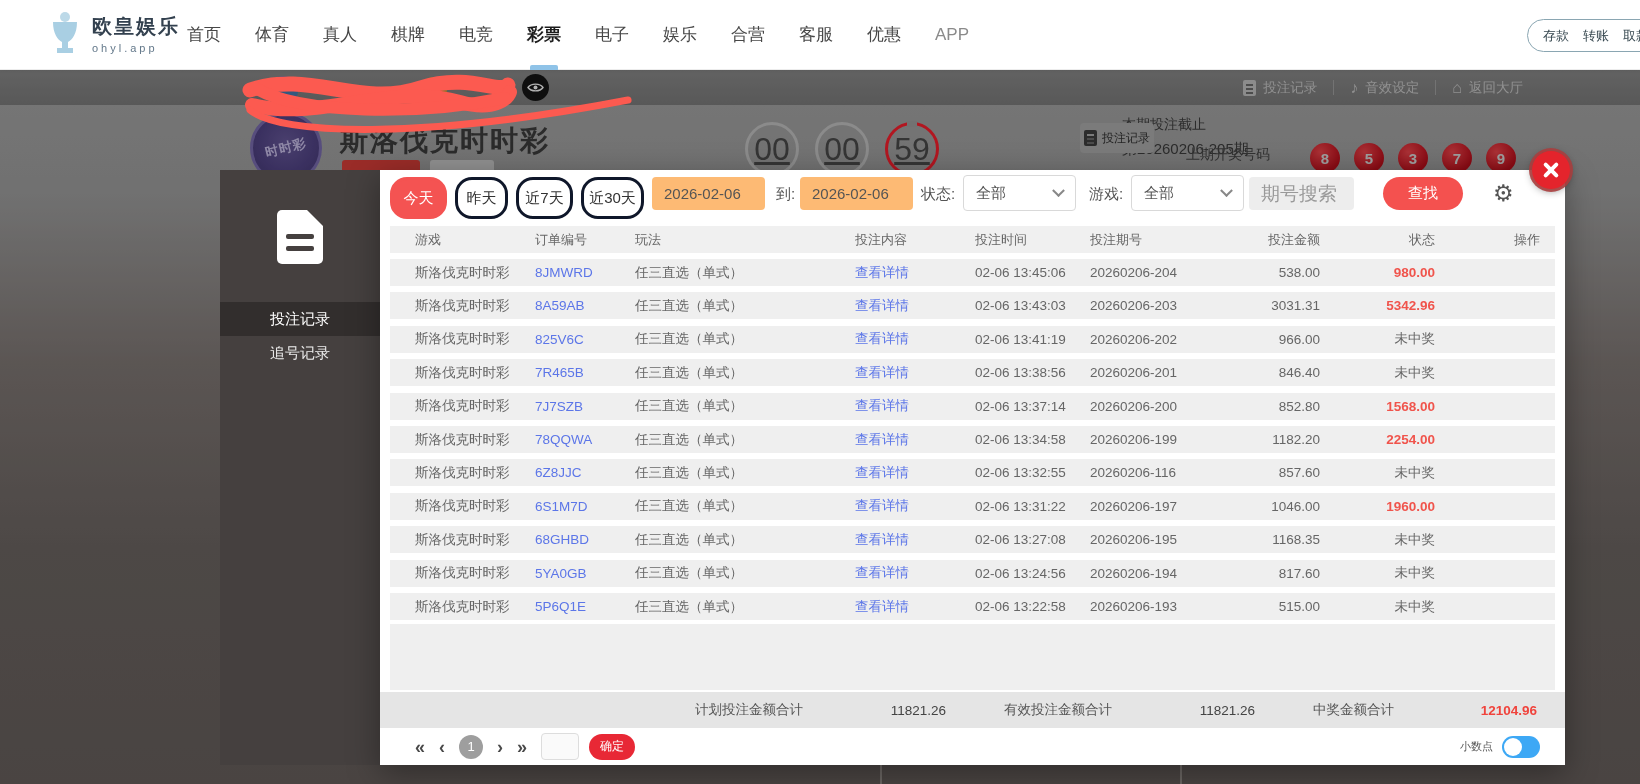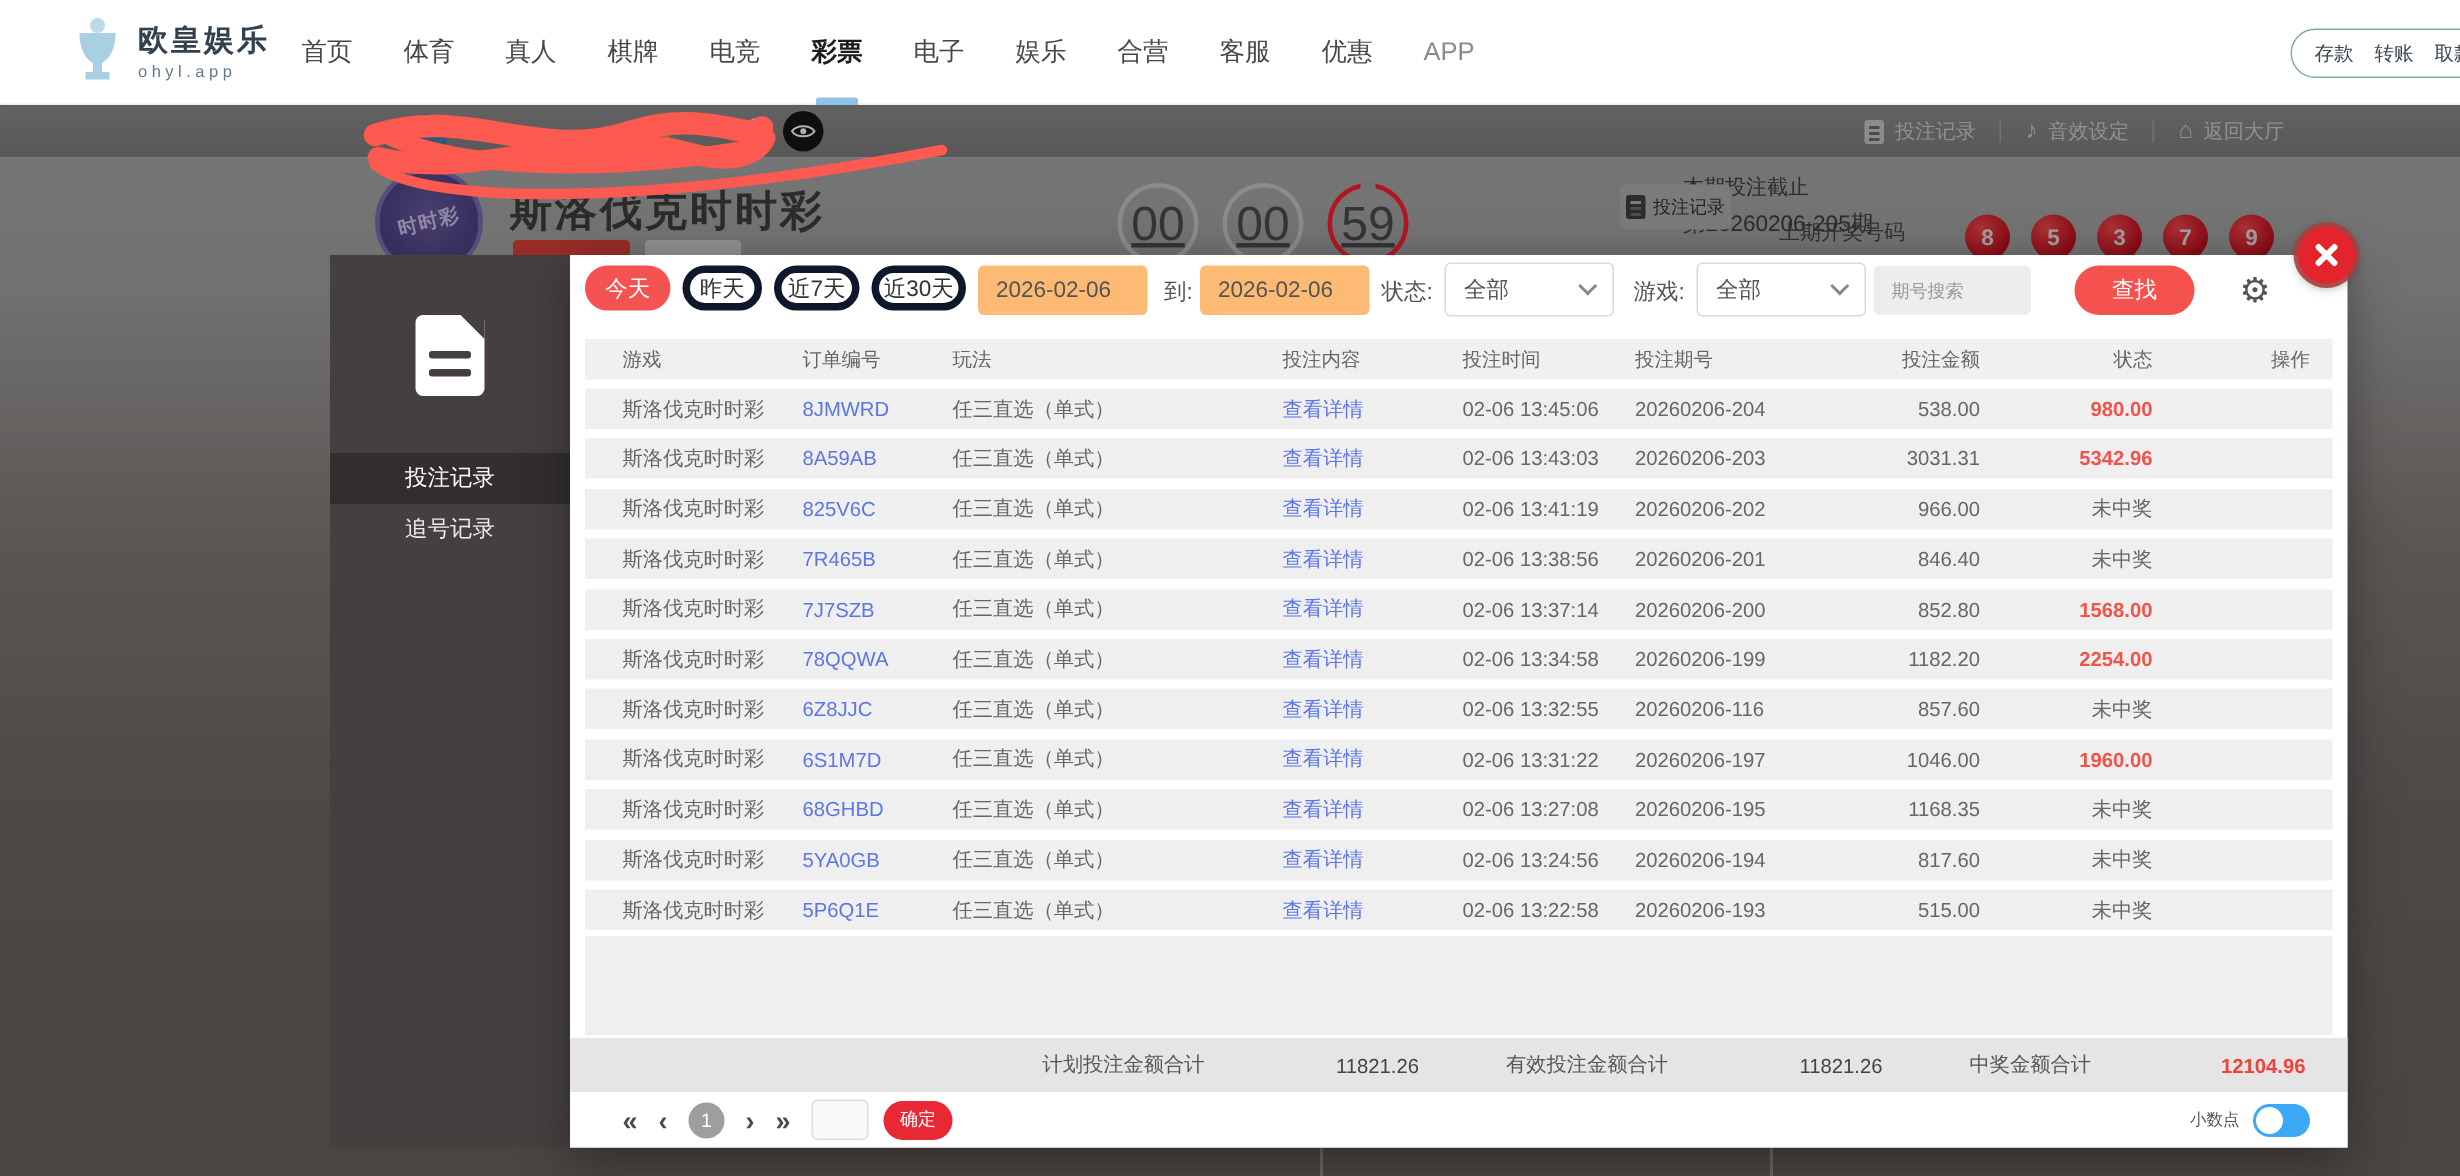--- a/index.html
+++ b/index.html
@@ -5,21 +5,21 @@
   html,body{margin:0;padding:0;background:#888;}
   *{box-sizing:border-box;font-family:"Liberation Sans","DejaVu Sans",sans-serif;}
   .screen{position:relative;width:1640px;height:784px;overflow:hidden;background:#fff;margin:0 auto;}
 
   
   .navbar{position:absolute;left:0;top:0;width:1640px;height:70px;background:#fff;z-index:50;
           border-bottom:1px solid #ececec;box-shadow:0 1px 3px rgba(0,0,0,.05);}
   .brand{position:absolute;left:48px;top:10px;display:flex;align-items:center;gap:10px;cursor:pointer;}
   .brand-name{font-size:20px;font-weight:bold;color:#33414f;letter-spacing:2px;}
   .brand-domain{font-size:11px;color:#63788a;letter-spacing:3px;margin-top:2px;}
-  .main-nav{position:absolute;left:184px;top:0;height:70px;display:flex;align-items:center;}
+  .main-nav{position:absolute;left:170px;top:0;height:70px;display:flex;align-items:center;}
   .nav-item{position:relative;padding:0 17px;font-size:17px;color:#474747;line-height:70px;cursor:pointer;white-space:nowrap;}
   .nav-item.active{font-weight:bold;color:#1c1c1c;}
   .nav-item.active::after{content:"";position:absolute;left:50%;bottom:0;transform:translateX(-50%);
         width:28px;height:5px;background:#8fc3e8;border-radius:2px 2px 0 0;}
   .nav-item.muted{color:#8a8a8a;}
   .wallet-pill{position:absolute;left:1527px;top:19px;height:33px;border:1px solid #8aa6b2;border-radius:17px;
         display:flex;align-items:center;gap:14px;padding:0 15px;}
   .wallet-pill span{font-size:13px;color:#36474f;cursor:pointer;white-space:nowrap;}
 
   
@@ -79,33 +79,33 @@
       border-radius:2px;box-shadow:0 12px 0 #45403f;}
   .side-items{margin-top:38px;}
   .side-item{height:34px;line-height:34px;text-align:center;font-size:15px;color:#ececec;cursor:pointer;}
   .side-item.active{background:#322e2d;color:#fff;}
 
   
   .modal-panel{position:absolute;left:380px;top:170px;width:1185px;height:595px;background:#fff;z-index:20;
       box-shadow:0 8px 30px rgba(0,0,0,.35);}
   .filters{position:absolute;left:0;top:0;width:100%;height:48px;}
   .filters > *{position:absolute;top:7px;}
-  .pill{height:30px;border-radius:17px;border:5px solid #0f172a;background:#fff;color:#333;
+  .pill{height:42px;border-radius:17px;border:3px solid #0f172a;background:#fff;color:#333;
       font-size:15px;cursor:pointer;padding:0;}
   .pill.active{background:#f45352;border-color:#f45352;color:#fff;}
   .q0{left:10px;width:57px;} .q1{left:75px;width:53px;} .q2{left:136px;width:57px;} .q3{left:201px;width:63px;}
   .date-input{height:33px;background:#fdba74;border:0;border-radius:4px;color:#555;font-size:15px;padding:0 12px;width:113px;}
   .d-from{left:272px;} .to-label{left:396px;top:15px;font-size:15px;color:#555;} .d-to{left:420px;}
   .f-label{top:15px;font-size:15px;color:#555;}
   .l-status{left:541px;} .l-game{left:709px;}
   .select{height:36px;top:5px;width:113px;border:1px solid #d9d9d9;border-radius:4px;background:#fff;
       display:flex;align-items:center;justify-content:space-between;padding:0 12px;cursor:pointer;font-size:15px;color:#555;}
   .s-status{left:583px;} .s-game{left:751px;}
   .chev{width:9px;height:9px;border-right:2px solid #888;border-bottom:2px solid #888;transform:rotate(45deg) translate(-2px,-2px);}
-  .search-input{left:869px;height:33px;width:105px;background:#ededed;border:0;border-radius:4px;font-size:12px;color:#555;padding:0 12px;}
+  .search-input{left:869px;height:33px;width:105px;background:#ededed;border:0;border-radius:4px;font-size:19px;color:#555;padding:0 12px;}
   .search-input::placeholder{color:#999;}
   .find-btn{left:1003px;width:80px;height:33px;border-radius:17px;border:0;background:#f4514f;color:#fff;font-size:15px;cursor:pointer;}
   .gear{left:1113px;top:8px;font-size:23px;color:#555;cursor:pointer;line-height:30px;}
 
   
   .grid{display:grid;grid-template-columns:120px 100px 220px 120px 115px 140px 90px 115px 105px;
       align-items:center;padding-left:25px;}
   .thead{position:absolute;left:10px;right:10px;top:56px;height:27px;background:#f0f0f0;font-size:13px;color:#666;}
   .tr{position:absolute;left:10px;right:10px;height:27px;background:#efefef;font-size:13.5px;color:#666;}
   .ta-r{text-align:right;}

